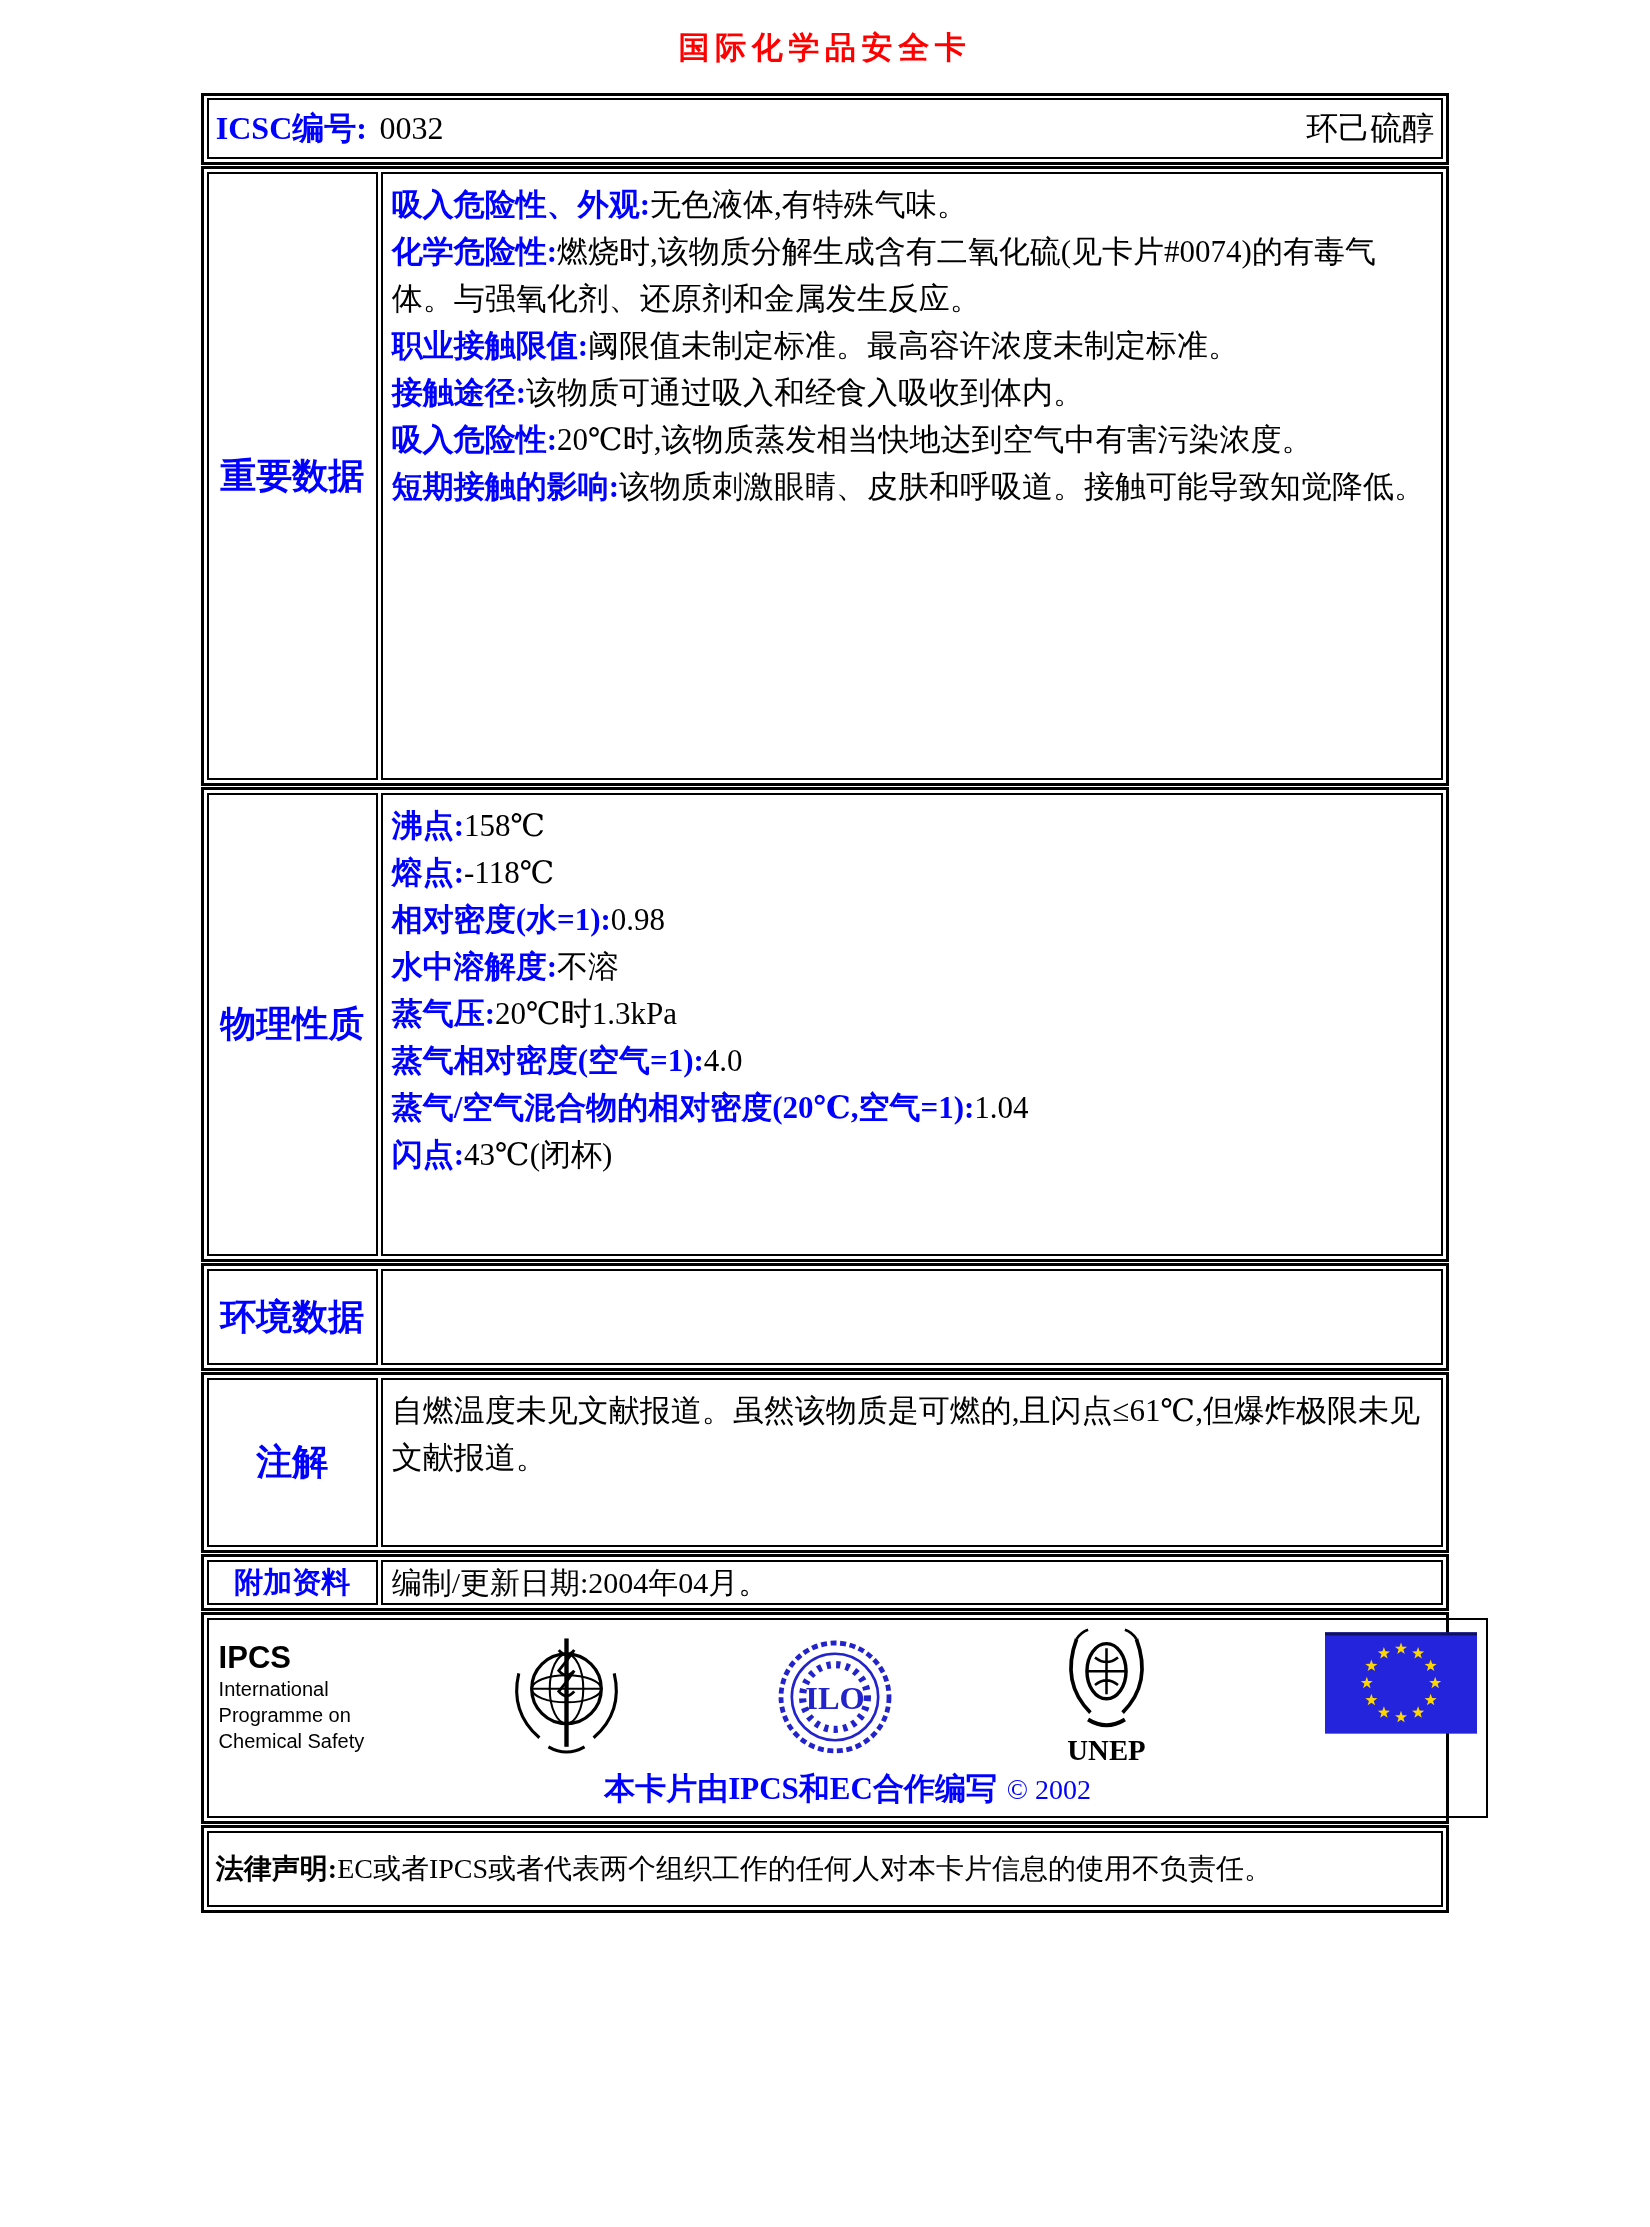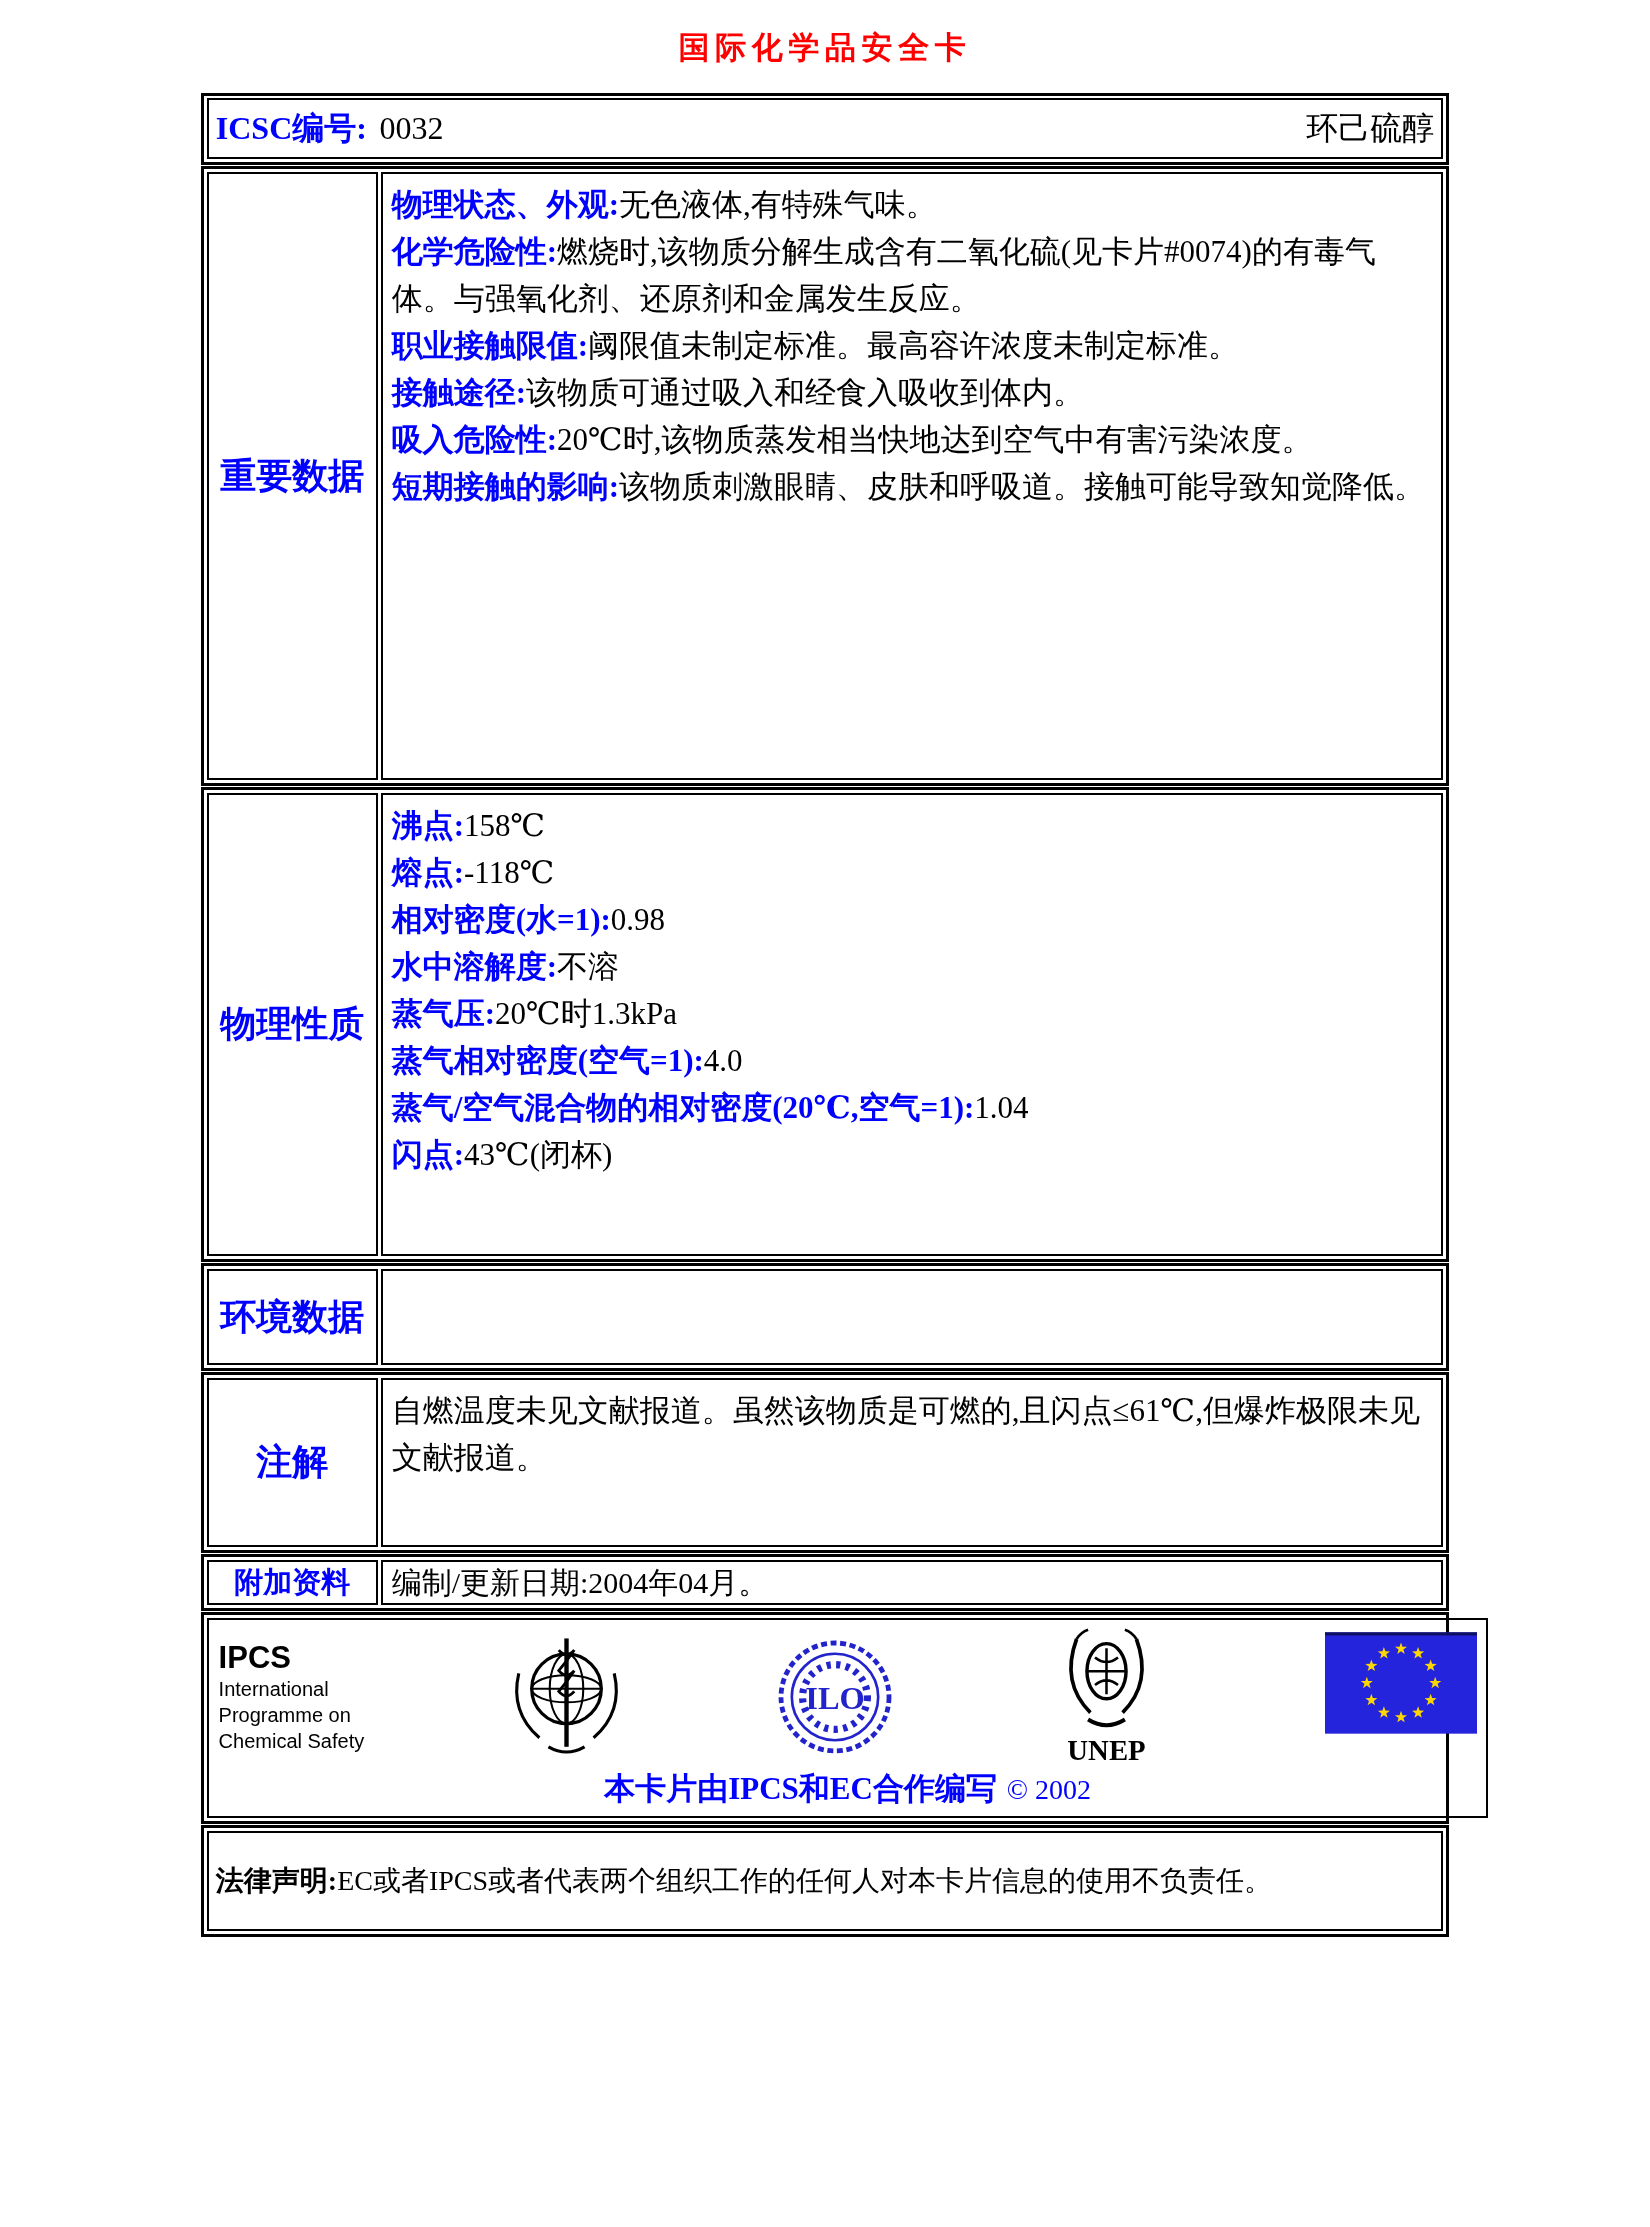--- a/index.html
+++ b/index.html
@@ -66,21 +66,21 @@
   .logo-who{margin-left:42px;}
   .logo-ilo{margin-left:112px;}
   .logo-unep{margin-left:122px;}
   .logo-eu{margin-left:129px;margin-top:-28px;}
   .caption-line{
     text-align:center;color:#0000ff;font-size:31px;margin-top:0px;
   }
   .caption-main{font-weight:bold;}
   .caption-copy{font-weight:normal;font-size:28px;margin-left:9.8px;}
   
-  .legal-cell{flex:1;padding:27px 7px;font-size:28px;line-height:42px;}
+  .legal-cell{flex:1;padding:15px 7px;font-size:28px;line-height:42px;}
   .legal-label{font-weight:bold;}
 </style>
 </head>
 <body>
 
 <div class="page-title">国际化学品安全卡</div>
 
 <div class="card">
 
   <div class="sect">
@@ -88,21 +88,21 @@
       <span>
         <span class="hdr-label">ICSC编号:</span><span class="hdr-num">0032</span>
       </span>
       <span>环己硫醇</span>
     </div>
   </div>
 
   <div class="sect h-imp">
     <div class="cell label-cell">重要数据</div>
     <div class="cell content-cell">
-      <div class="entry"><span class="elabel">物理状态、外观:</span><span>无色液体,有特殊气味。</span></div>
+      <div class="entry"><span class="elabel">吸入危险性、外观:</span><span>无色液体,有特殊气味。</span></div>
       <div class="entry"><span class="elabel">化学危险性:</span><span>燃烧时,该物质分解生成含有二氧化硫(见卡片#0074)的有毒气体。与强氧化剂、还原剂和金属发生反应。</span></div>
       <div class="entry"><span class="elabel">职业接触限值:</span><span>阈限值未制定标准。最高容许浓度未制定标准。</span></div>
       <div class="entry"><span class="elabel">接触途径:</span><span>该物质可通过吸入和经食入吸收到体内。</span></div>
       <div class="entry"><span class="elabel">吸入危险性:</span><span>20℃时,该物质蒸发相当快地达到空气中有害污染浓度。</span></div>
       <div class="entry"><span class="elabel">短期接触的影响:</span><span>该物质刺激眼睛、皮肤和呼吸道。接触可能导致知觉降低。</span></div>
     </div>
   </div>
 
   <div class="sect h-phy">
     <div class="cell label-cell">物理性质</div>

